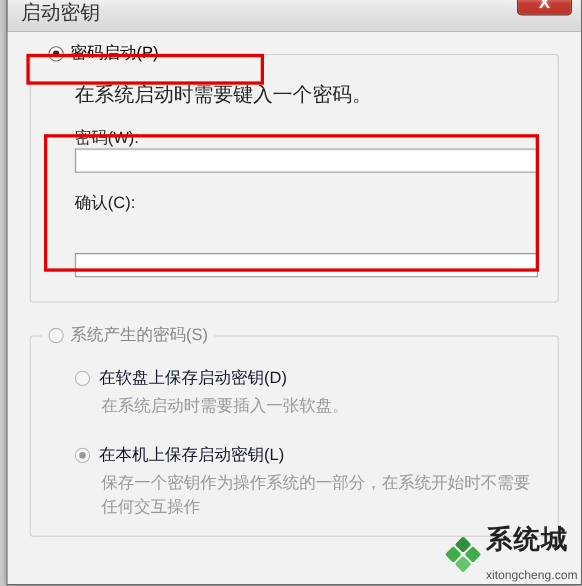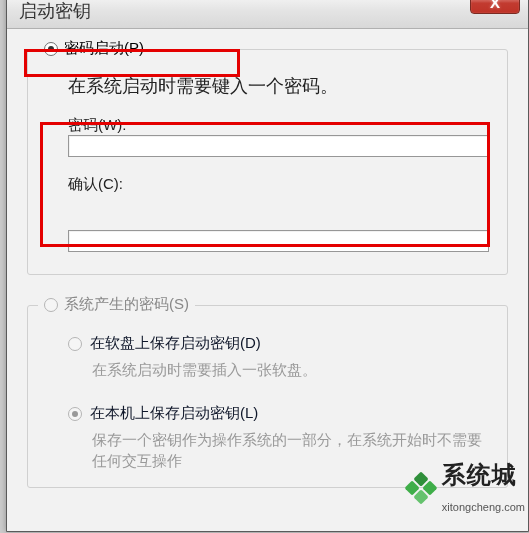--- a/index.html
+++ b/index.html
@@ -164,21 +164,21 @@
     .hl2 {
       left: 40px;
       top: 122px;
       width: 450px;
       height: 125px;
     }
     
     .watermark {
       position: absolute;
       right: 4px;
-      bottom: 20px;
+      bottom: 4px;
       display: flex;
       align-items: center;
       gap: 2px;
       color: #222;
     }
     .wm-icon {
       display: grid;
       grid-template-columns: 12px 12px;
       grid-template-rows: 12px 12px;
       gap: 2px;

